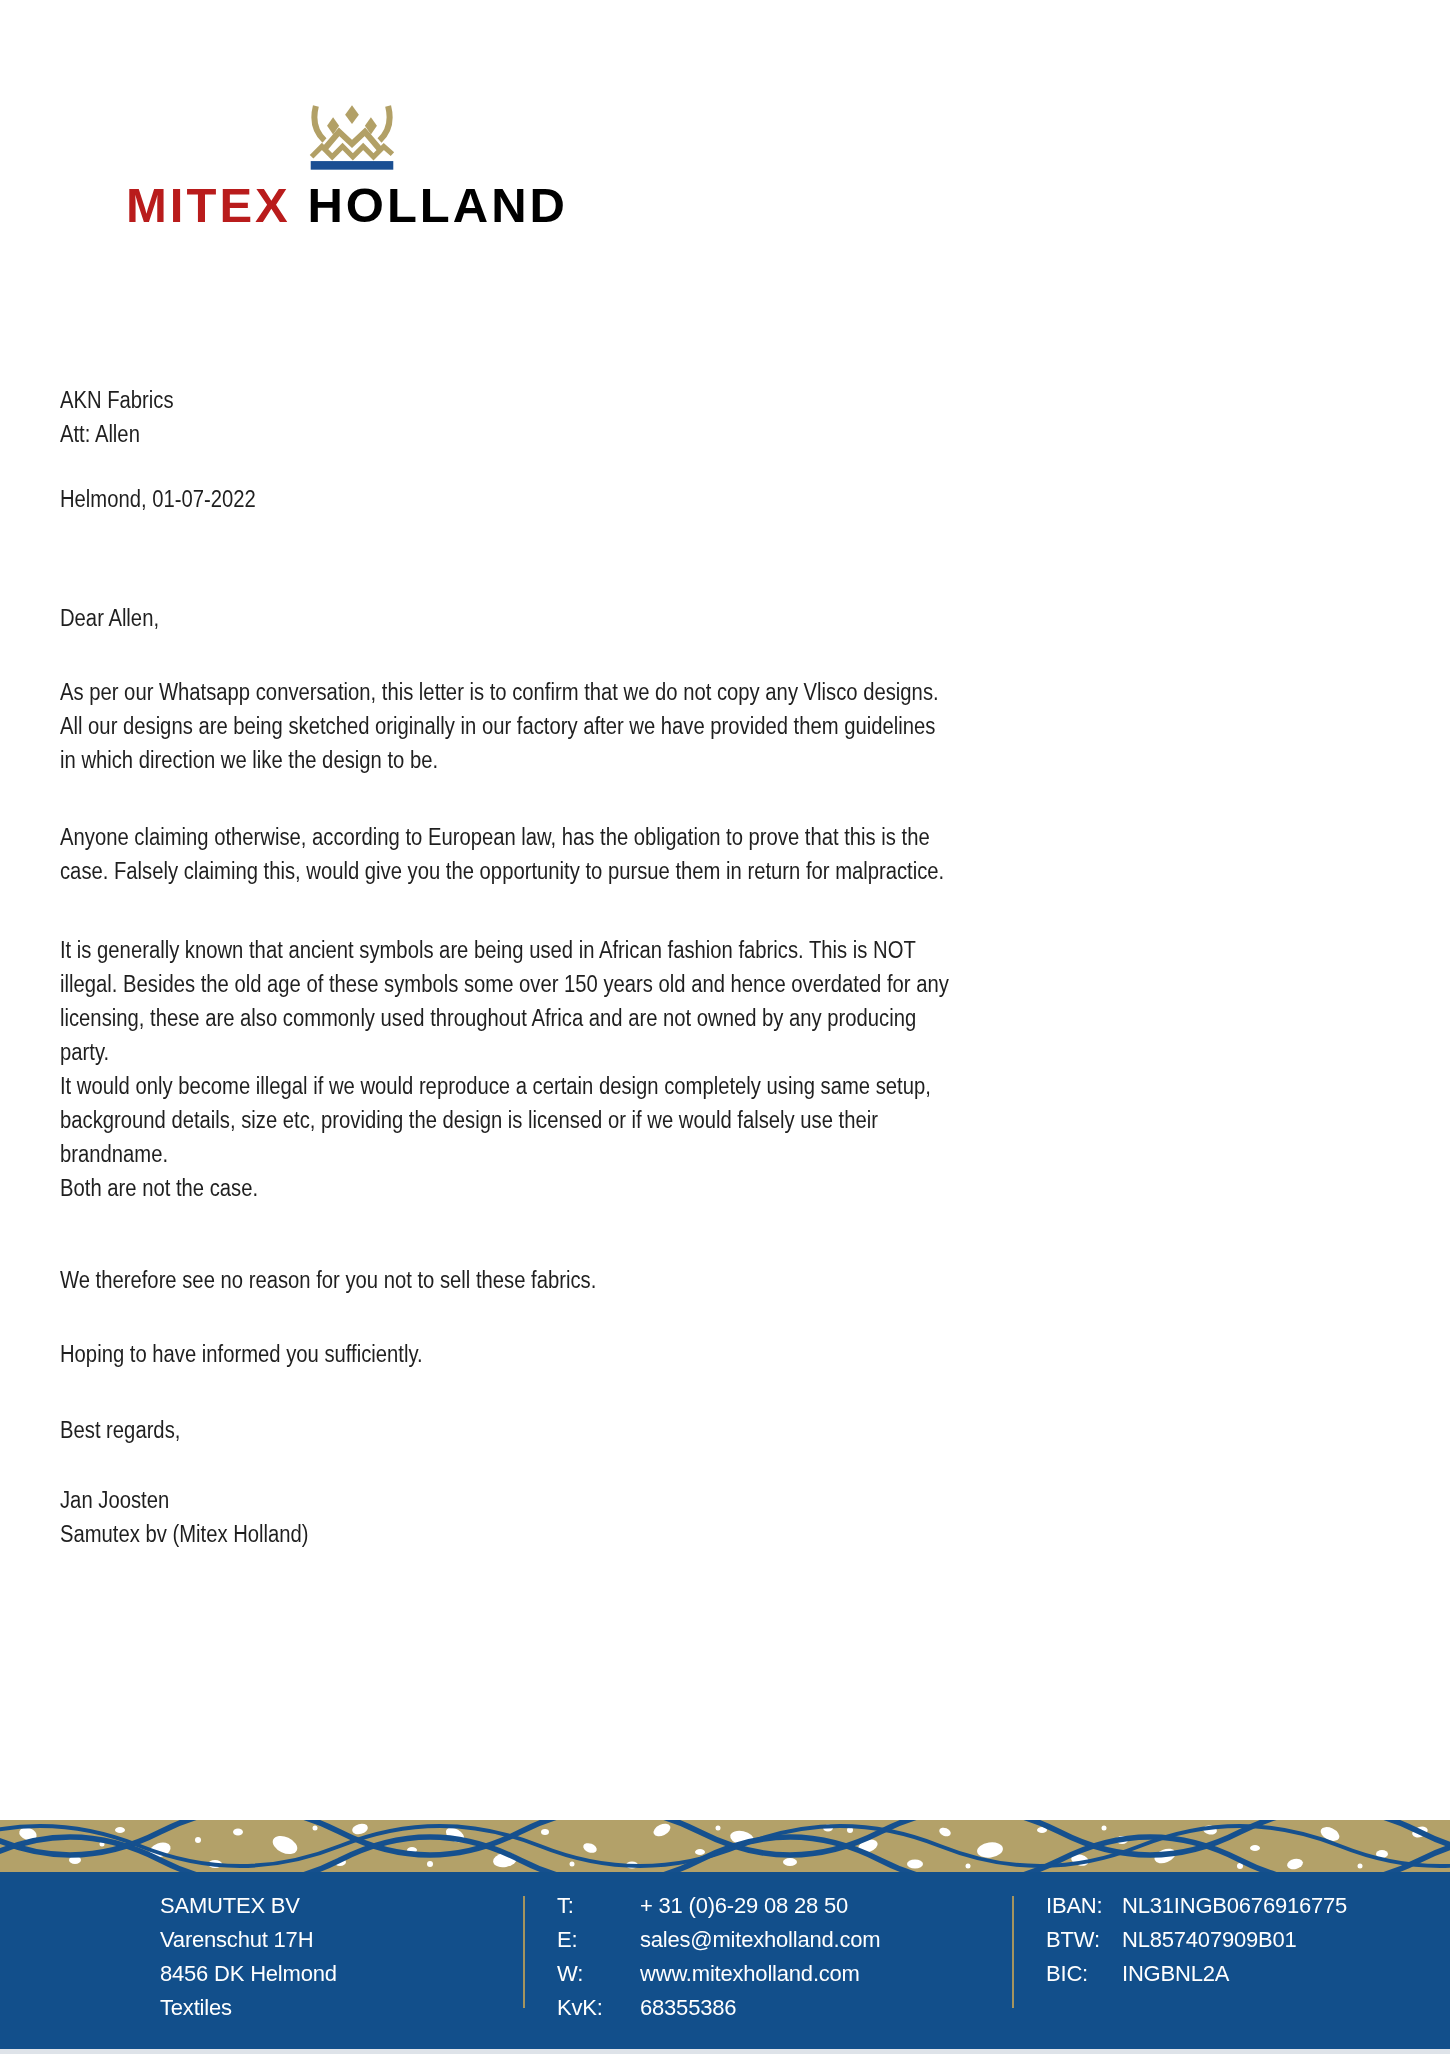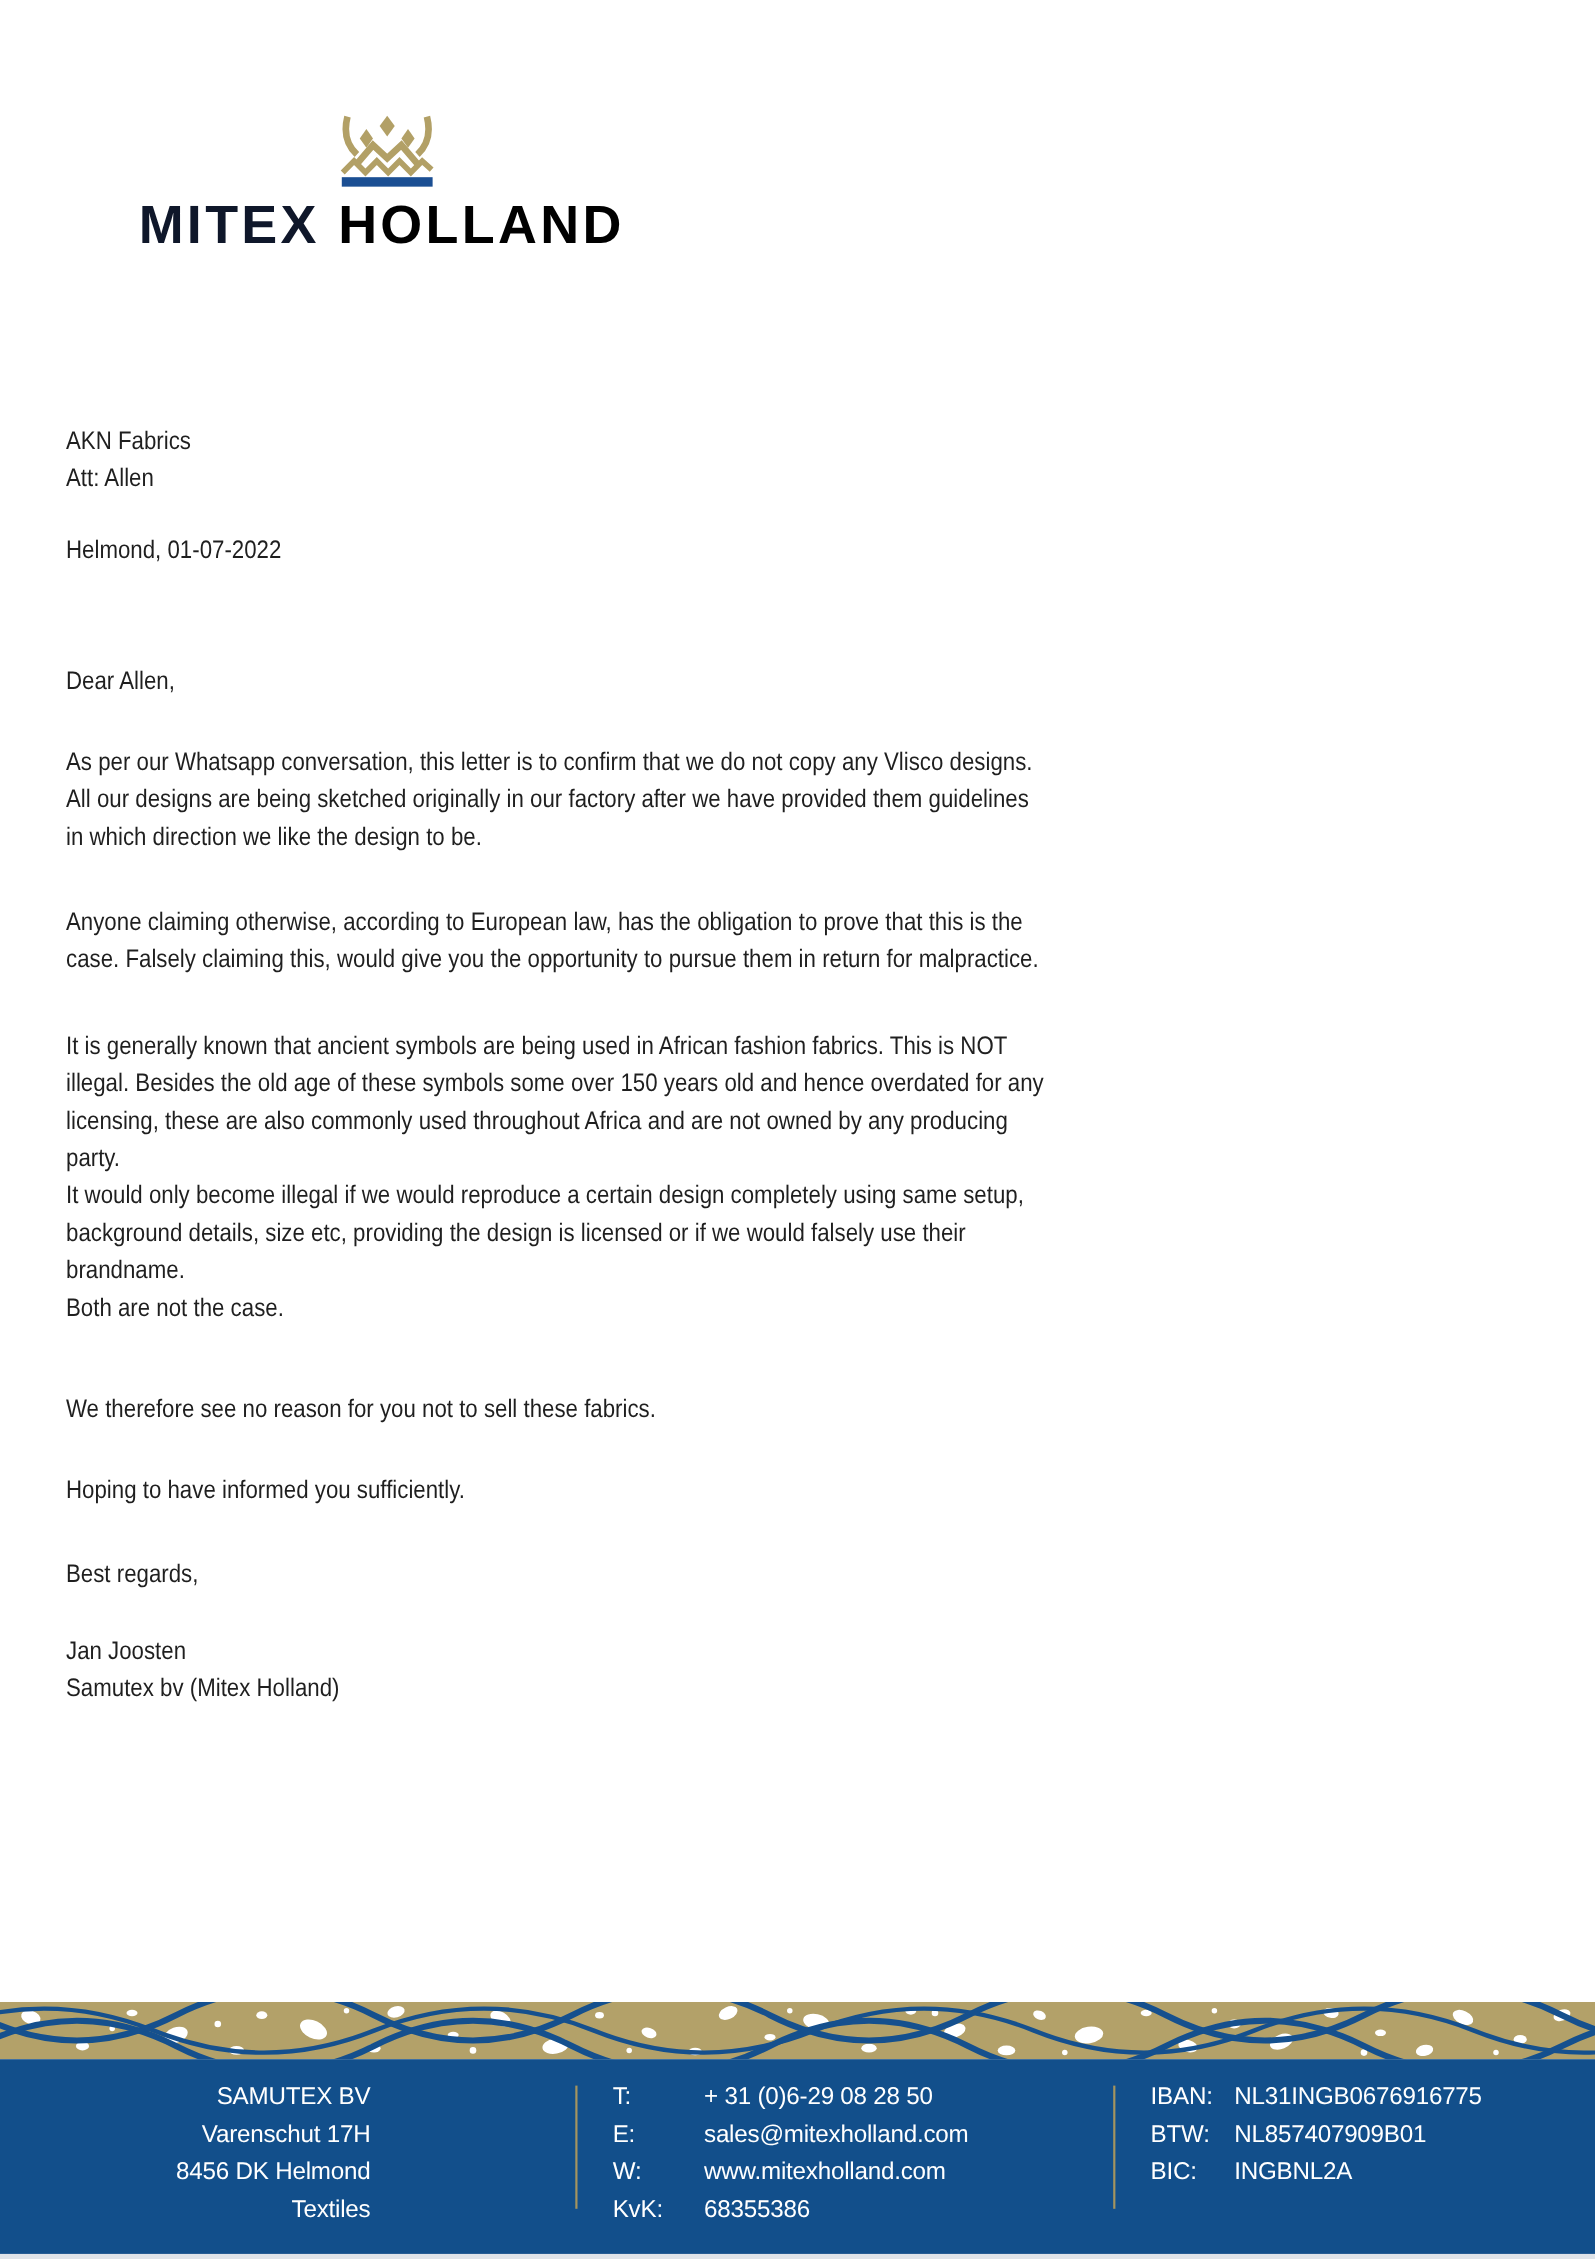--- a/index.html
+++ b/index.html
@@ -7,21 +7,21 @@
     position:relative;width:1450px;height:2054px;overflow:hidden;background:#ffffff;
     font-family:"Liberation Sans","DejaVu Sans",sans-serif;color:#1f1f1f;
   }
 
   
   .crown{position:absolute;left:309px;top:103px;width:86px;height:68px;}
   .brand{
     position:absolute;left:0;top:181px;width:694px;text-align:center;
     font-weight:bold;font-size:49px;line-height:1;letter-spacing:3px;white-space:nowrap;
   }
-  .brand .mitex{color:#0f172a;}
+  .brand .mitex{color:#b91c1c;}
   .brand .holland{color:#000000;}
   .tagline{
     position:absolute;left:0;top:243px;width:694px;text-align:center;
     font-weight:bold;font-size:27px;line-height:1.2;letter-spacing:2.5px;color:#7A7C80;
   }
 
   
   .letter{
     position:absolute;left:60px;top:383px;width:1320px;
     transform:scaleX(0.88);transform-origin:0 0;
@@ -35,21 +35,21 @@
   
   .pattern-band{position:absolute;left:0;top:1820px;width:1450px;height:52px;line-height:0;}
   .pattern-band svg{display:block;}
 
   
   .footer-bar{
     position:absolute;left:0;top:1872px;width:1450px;height:182px;background:#124F8B;
     color:#ffffff;font-size:22px;line-height:34px;letter-spacing:-0.2px;
   }
   .f-col{position:absolute;top:17px;}
-  .f-address{left:160px;text-align:right;}
+  .f-address{left:160px;}
   .f-contact{left:557px;}
   .f-bank{left:1046px;}
   .f-row{display:flex;}
   .f-contact .f-lbl{display:inline-block;width:83px;}
   .f-bank .f-lbl{display:inline-block;width:76px;}
   .f-divider{position:absolute;top:24px;width:2px;height:112px;background:#A4945F;}
   .f-div1{left:523px;}
   .f-div2{left:1012px;}
   .f-bottom-strip{position:absolute;left:0;bottom:0;width:100%;height:5px;background:#DEE3E9;}
 </style>

